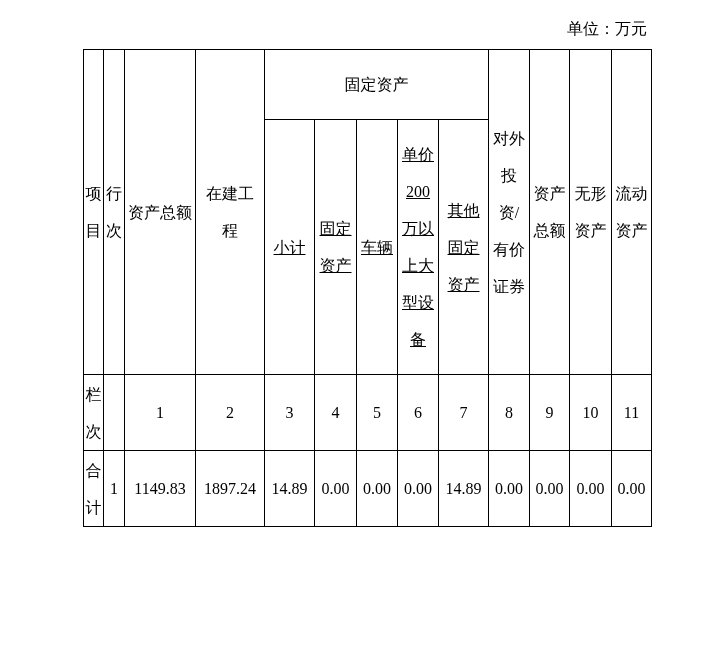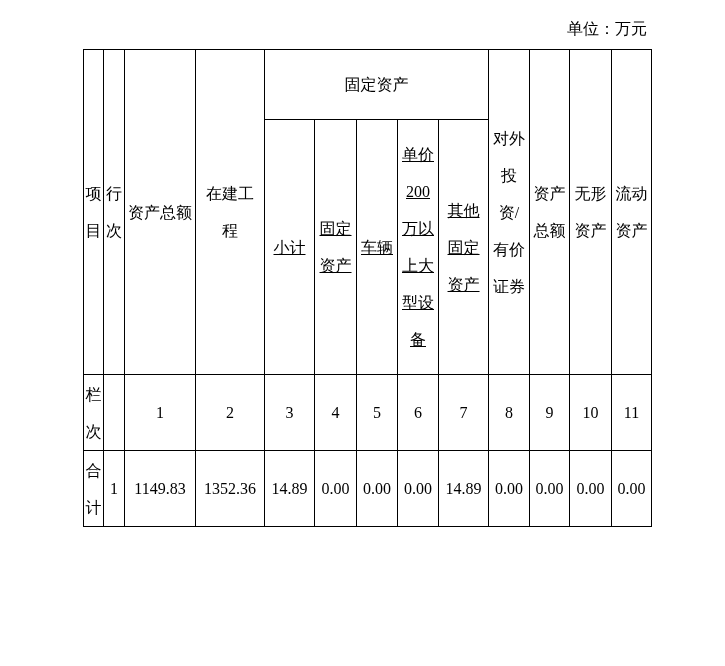--- a/index.html
+++ b/index.html
@@ -124,21 +124,21 @@
         <td class="num">7</td>
         <td class="num">8</td>
         <td class="num">9</td>
         <td class="num">10</td>
         <td class="num">11</td>
       </tr>
       <tr class="r4">
         <td class="vcell">合计</td>
         <td class="vcell num">1</td>
         <td class="num">1149.83</td>
-        <td class="num">1352.36</td>
+        <td class="num">1897.24</td>
         <td class="num">14.89</td>
         <td class="num">0.00</td>
         <td class="num">0.00</td>
         <td class="num">0.00</td>
         <td class="num">14.89</td>
         <td class="num">0.00</td>
         <td class="num">0.00</td>
         <td class="num">0.00</td>
         <td class="num">0.00</td>
       </tr>

